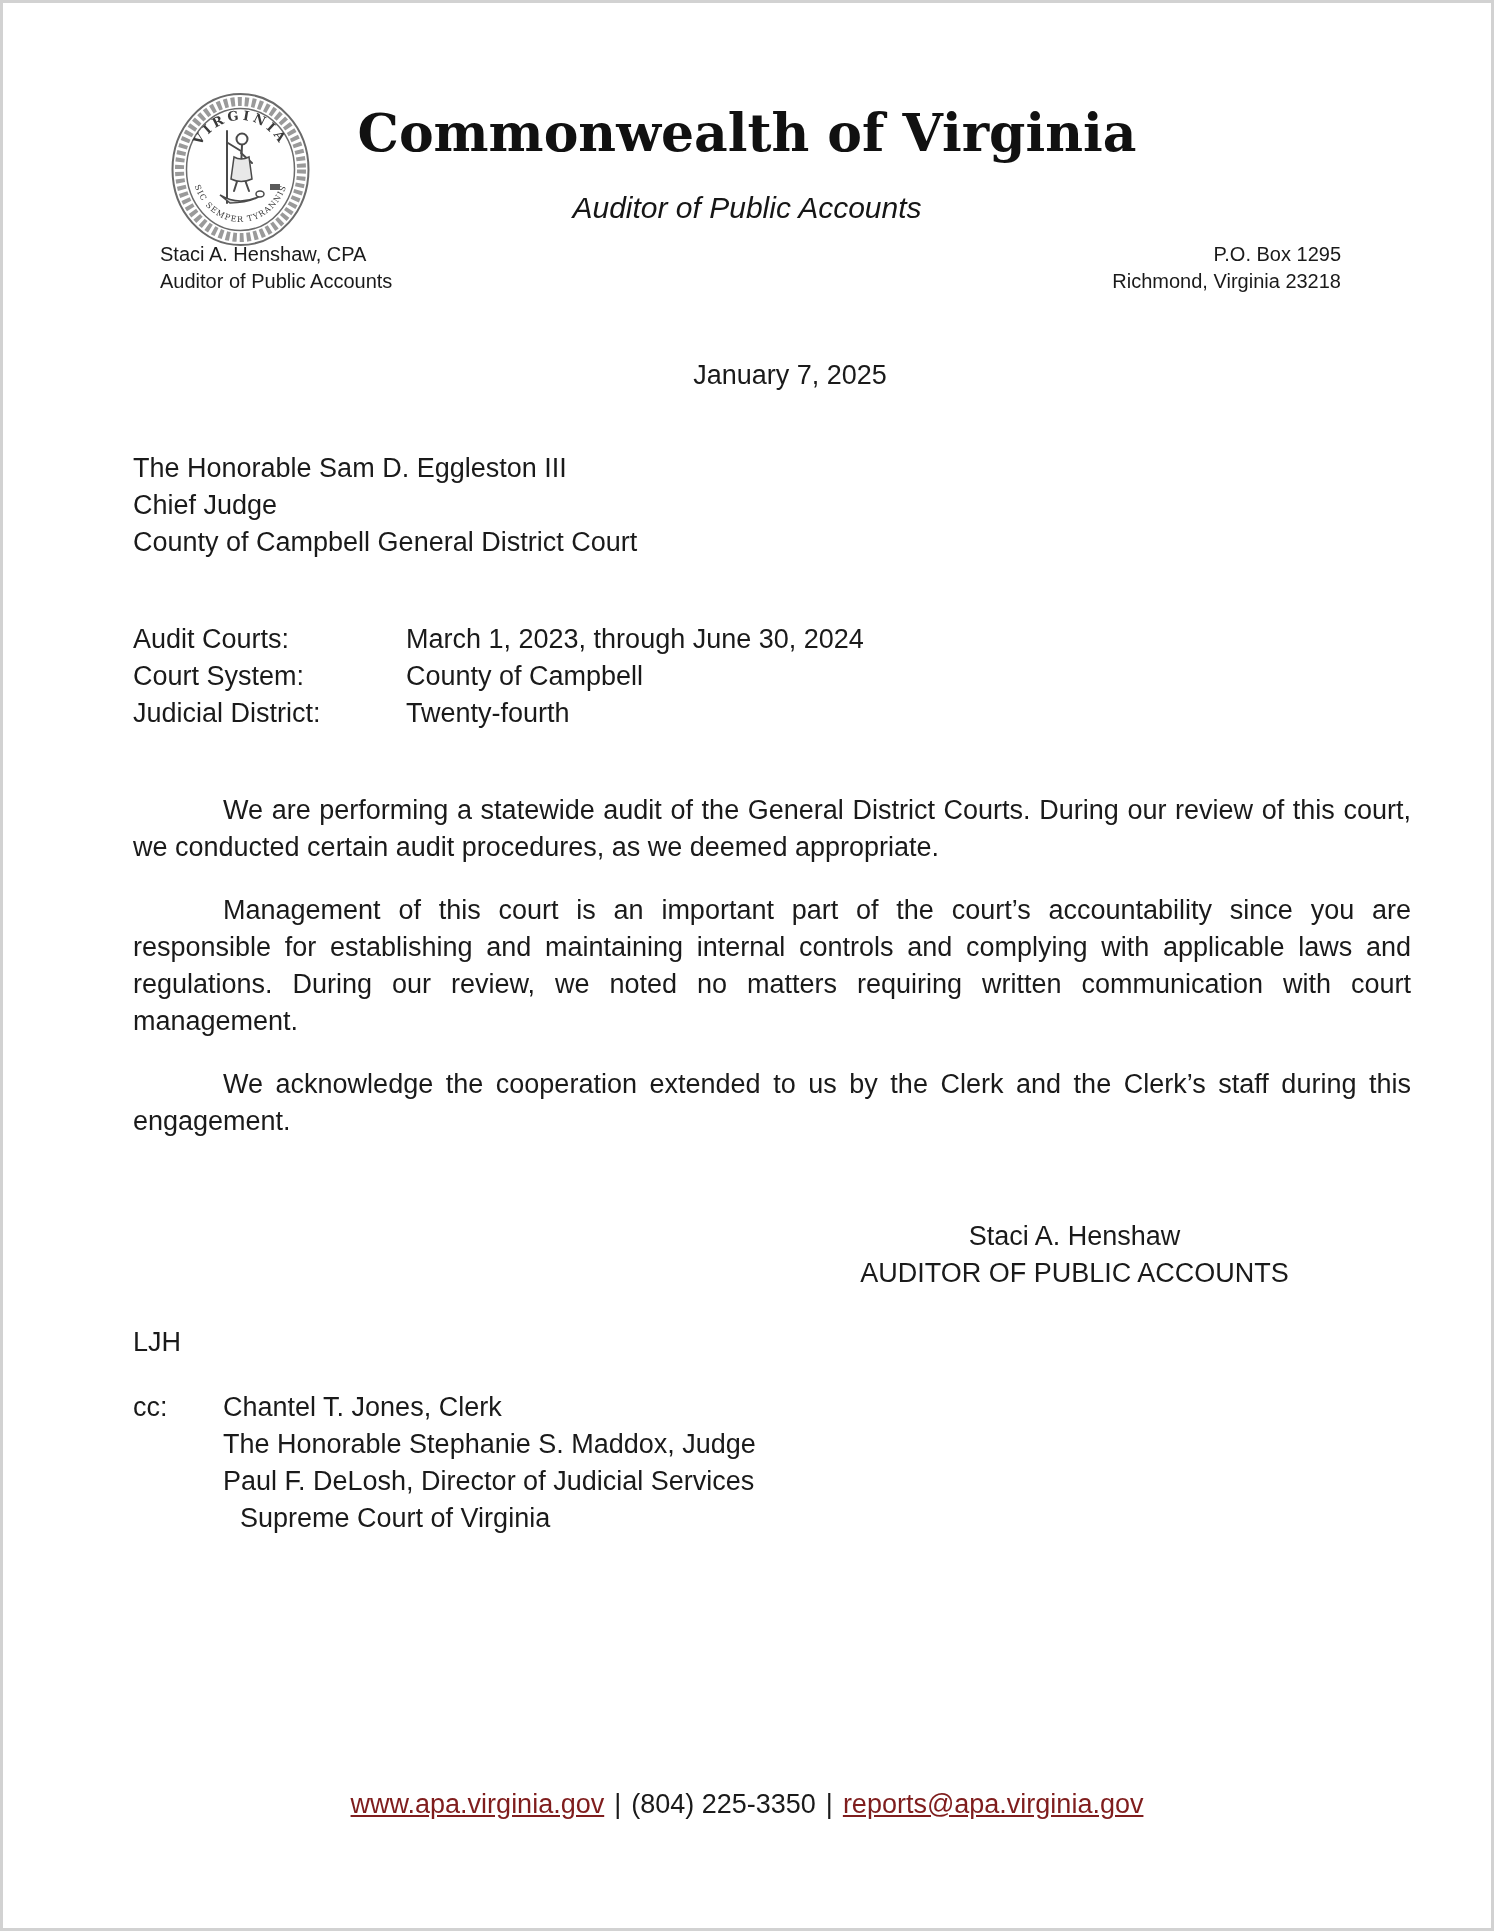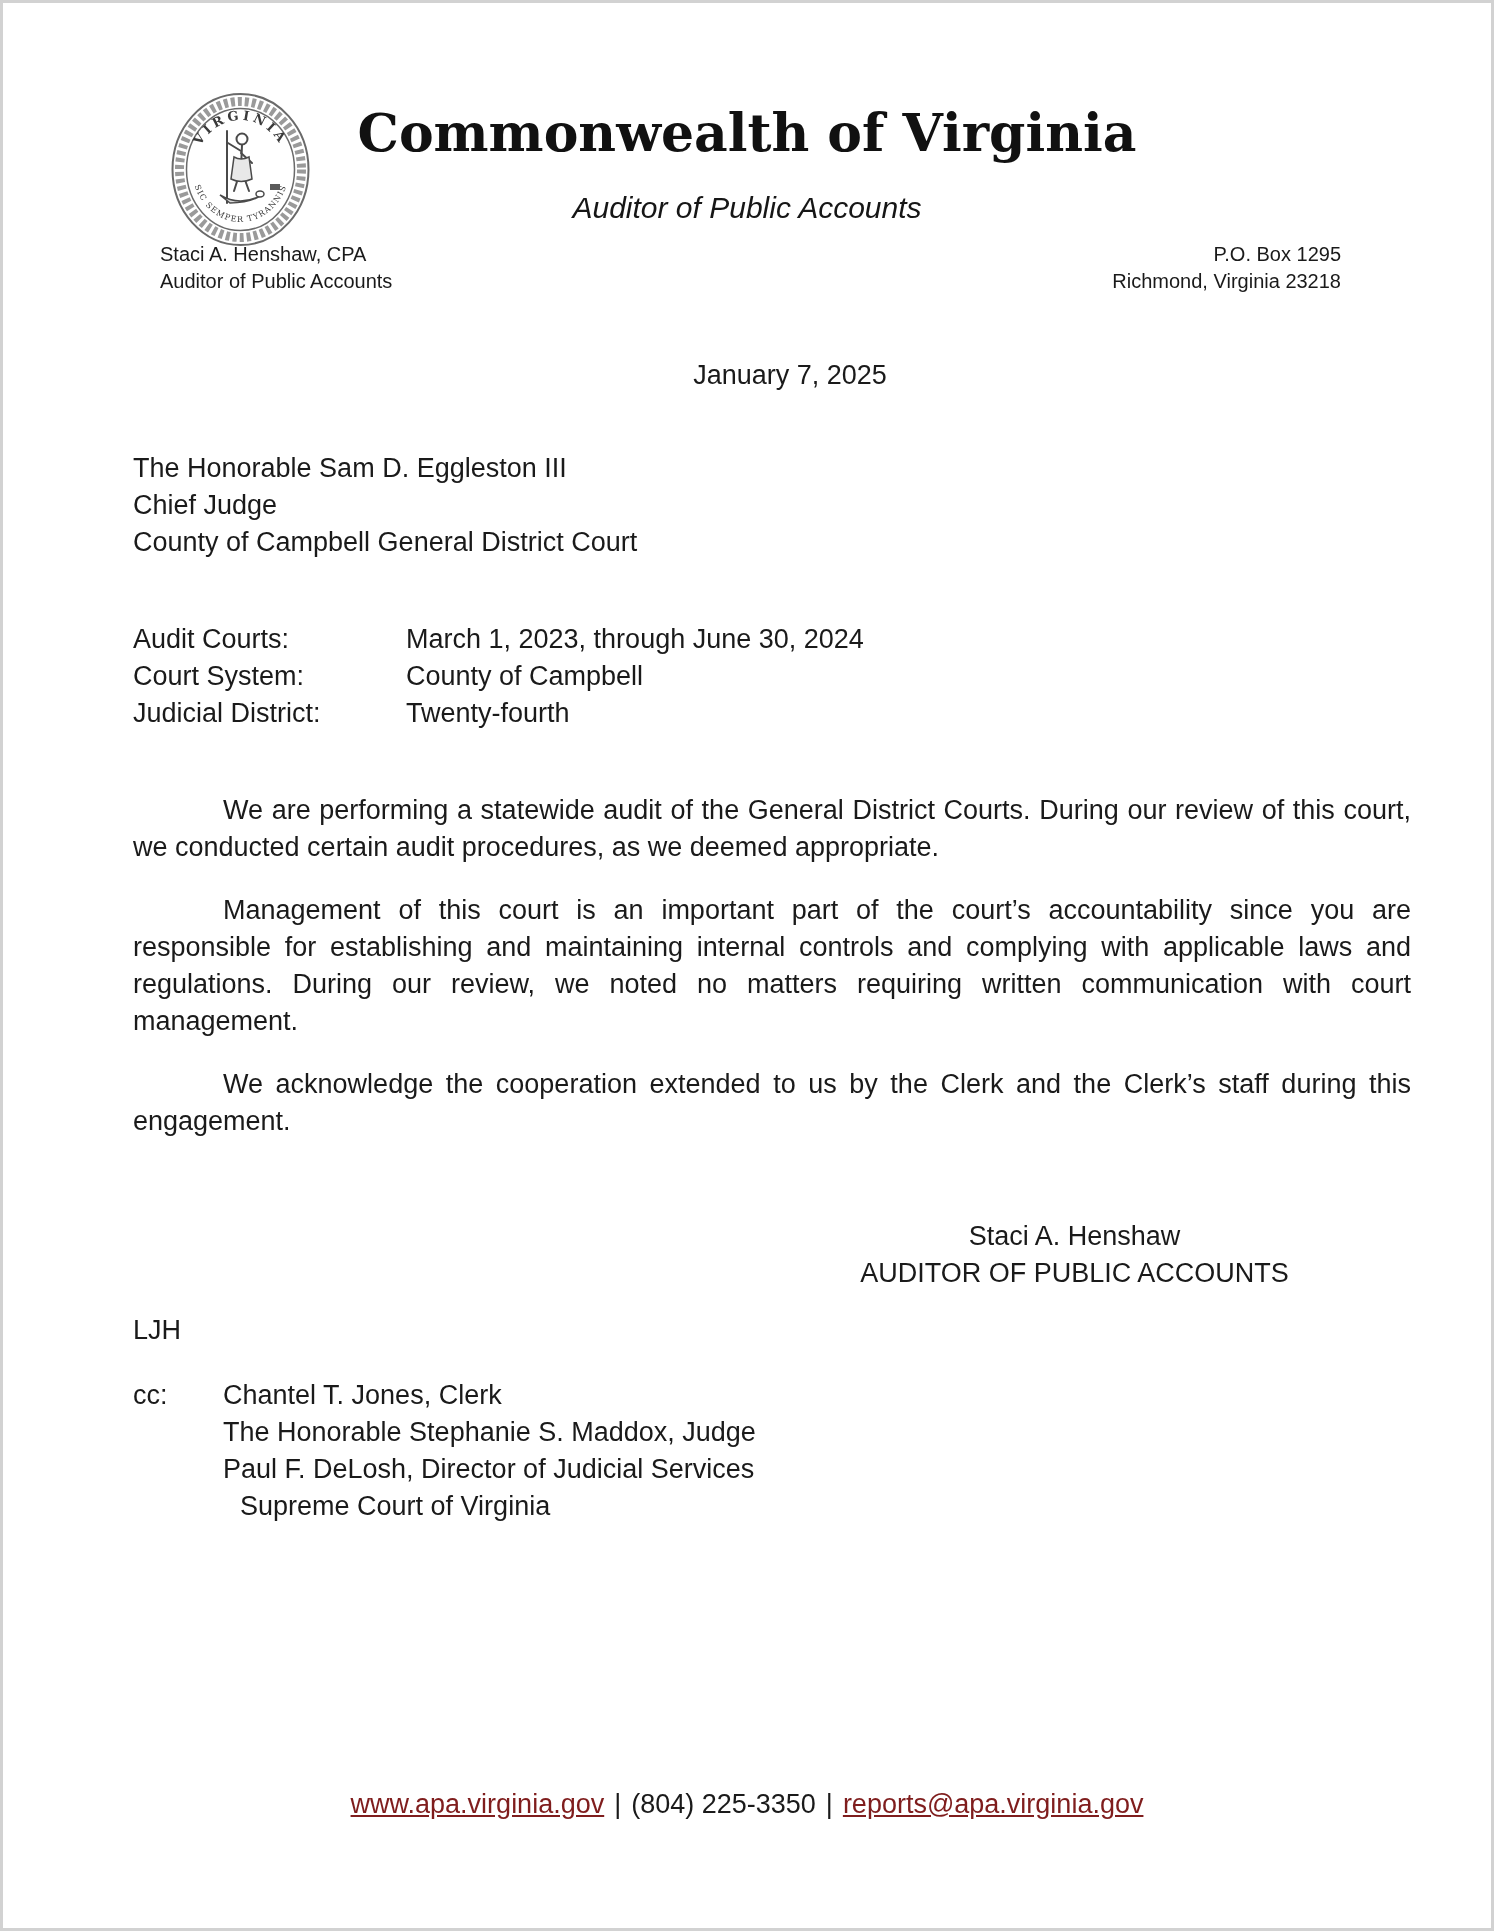--- a/index.html
+++ b/index.html
@@ -78,21 +78,21 @@
 
   .body-paragraph {
     margin-top: 60px;
     text-align: justify;
     text-indent: 90px;
   }
   .body-paragraph + .body-paragraph { margin-top: 26px; }
 
   .signature-block { margin-top: 78px; padding-left: 605px; text-align: center; }
 
-  .initials-line { margin-top: 20px; }
+  .initials-line { margin-top: 32px; }
 
   .cc-block { margin-top: 28px; display: grid; grid-template-columns: 90px 1fr; }
   .cc-sub { padding-left: 17px; }
 
   
   .footer {
     position: absolute;
     left: 0;
     right: 0;
     top: 1783px;

